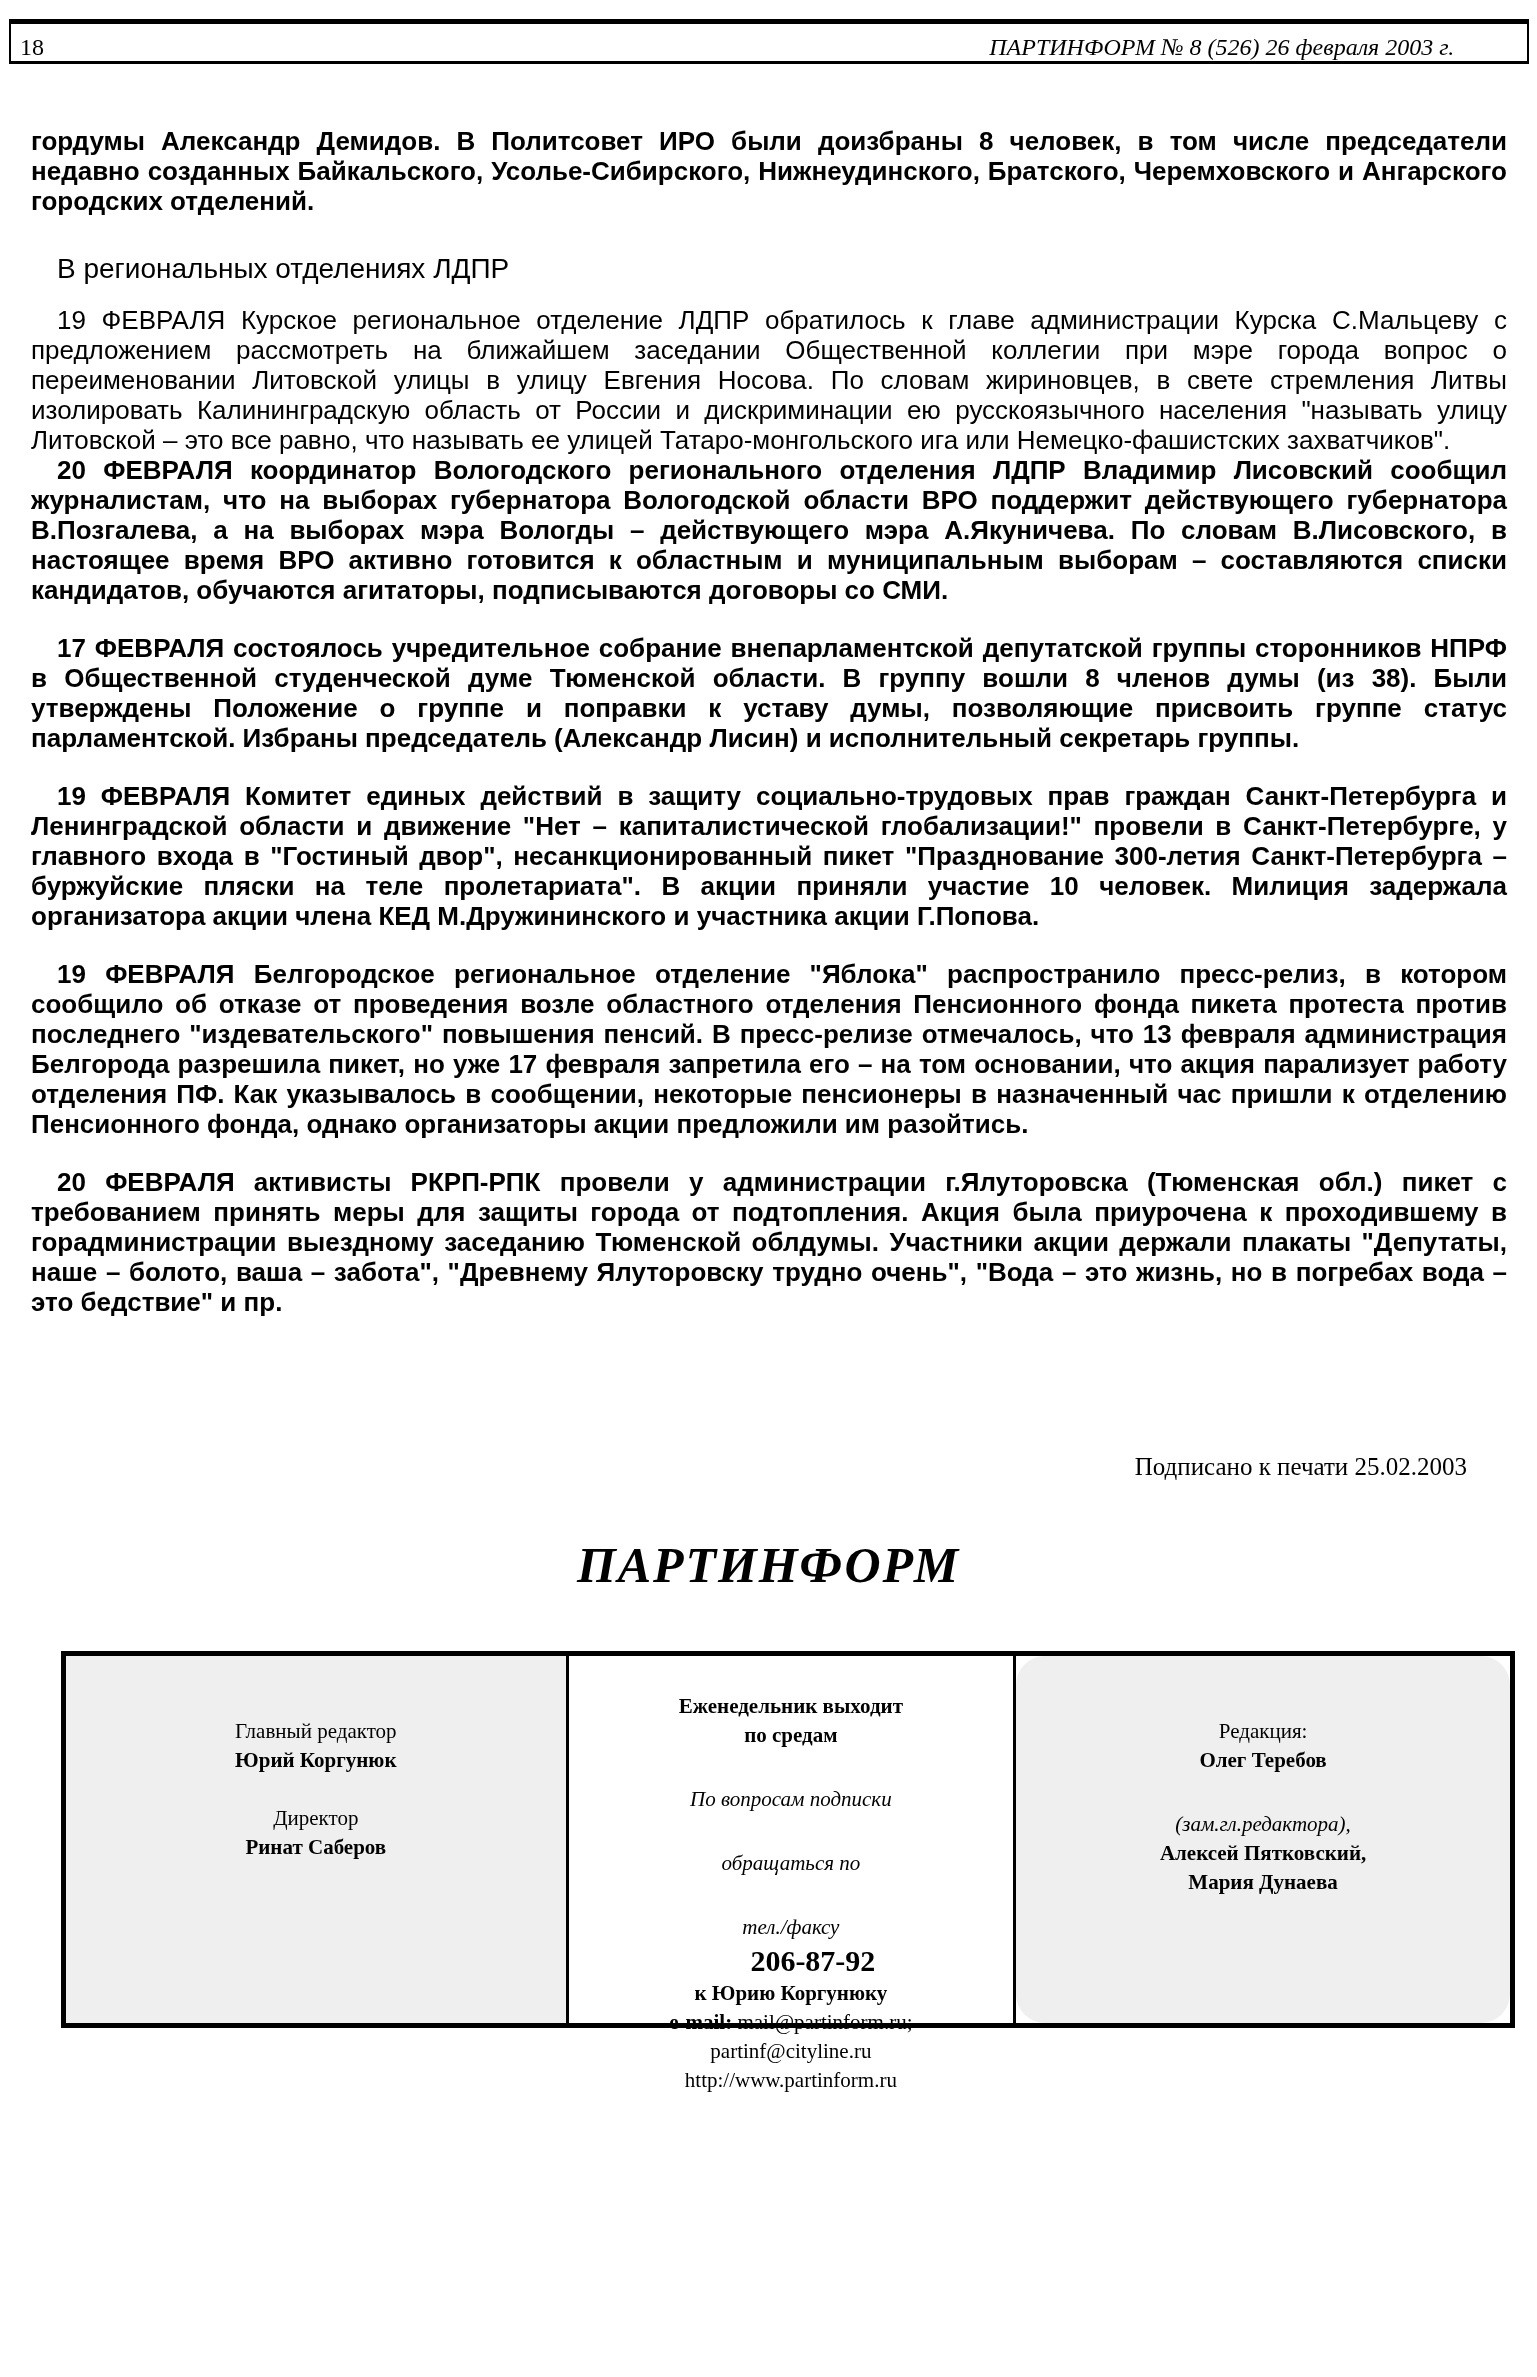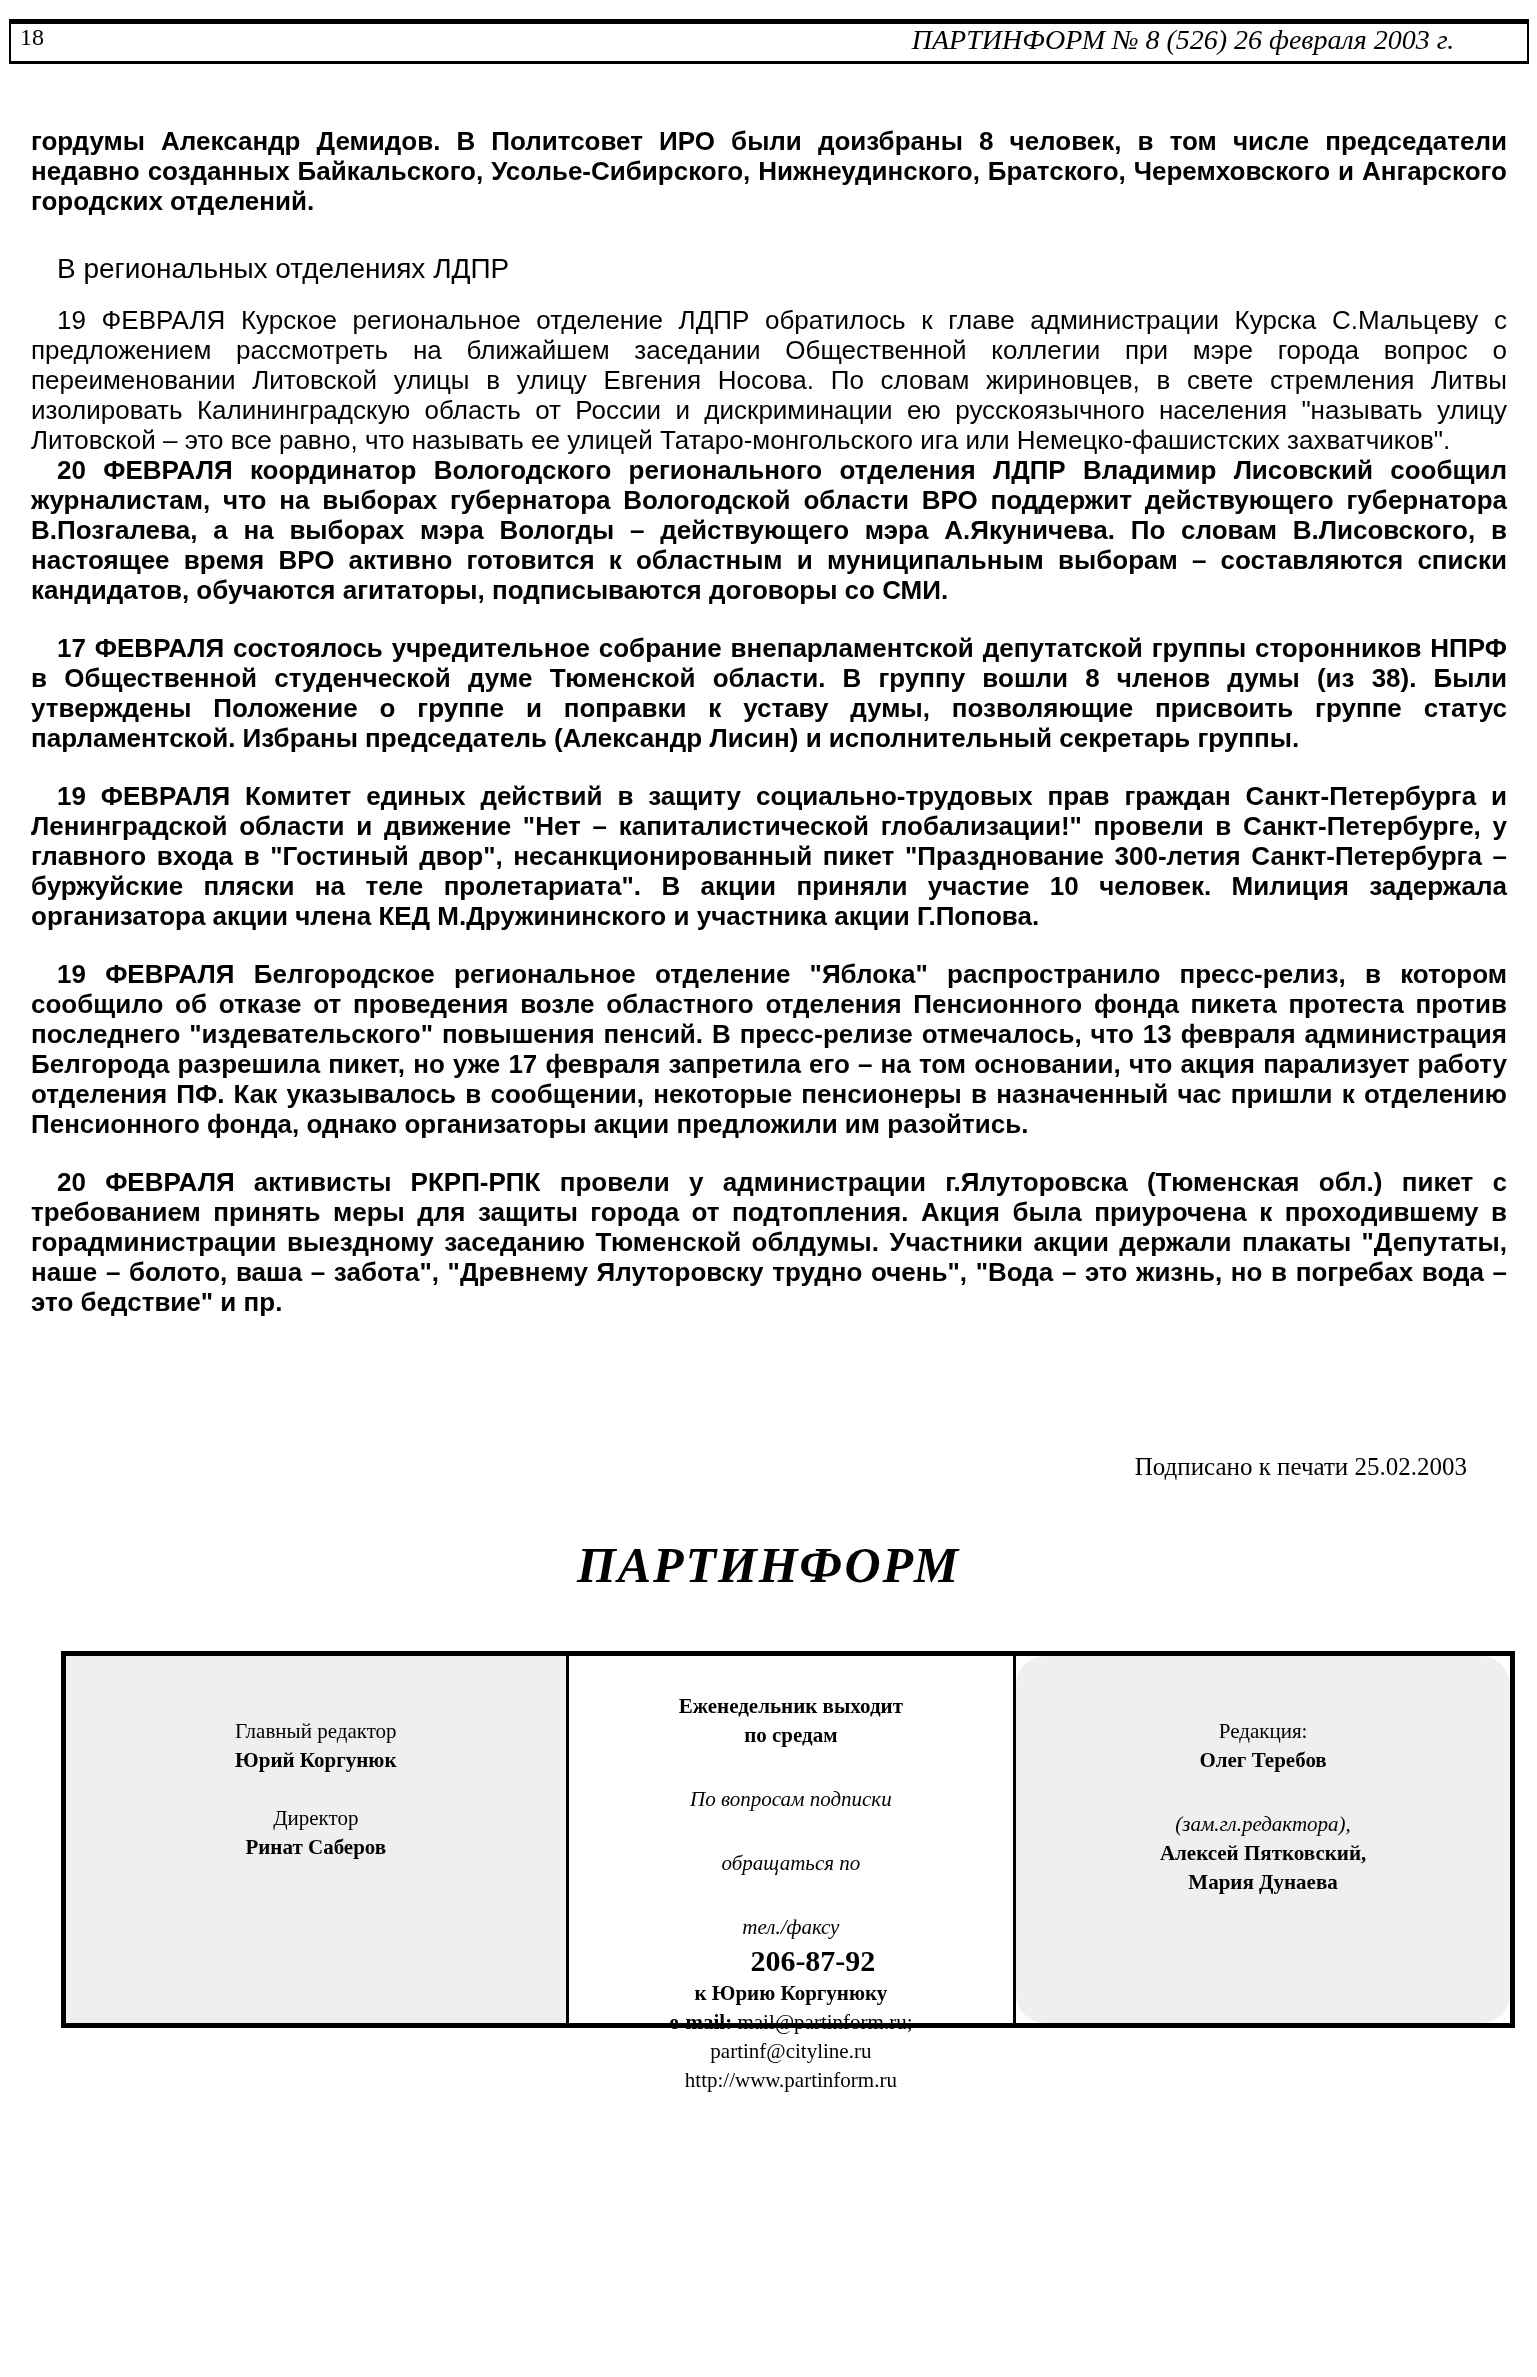--- a/index.html
+++ b/index.html
@@ -4,26 +4,26 @@
 <style>
   html,body{margin:0;padding:0;}
   body{
     width:1537px;height:2377px;background:#ffffff;color:#000;
     font-family:"Liberation Sans",sans-serif;position:relative;overflow:hidden;
   }
   
   .header-box{
     position:absolute;left:9px;right:7.7px;top:19px;height:37px;
     border:2.6px solid #000;border-top-width:5.8px;border-bottom-width:3.8px;
-    display:flex;align-items:flex-start;justify-content:space-between;
+    display:flex;align-items:flex-end;justify-content:space-between;
     font-family:"Liberation Serif","DejaVu Serif",serif;
     padding:0 9px;box-sizing:content-box;
   }
   .page-number{font-size:24px;font-weight:400;}
-  .issue-title{font-size:28px;font-style:italic;padding-right:64px;}
+  .issue-title{font-size:24px;font-style:italic;padding-right:64px;}
   
   .content{position:absolute;left:31px;width:1476px;top:126px;}
   .para{
     font-size:26px;line-height:30px;font-weight:700;
     text-align:justify;text-indent:26px;margin:0;
   }
   .para.regular{font-weight:400;margin-top:20px;}
   .para.no-indent{text-indent:0;}
   .para.gap{margin-top:28px;}
   .section-heading{

